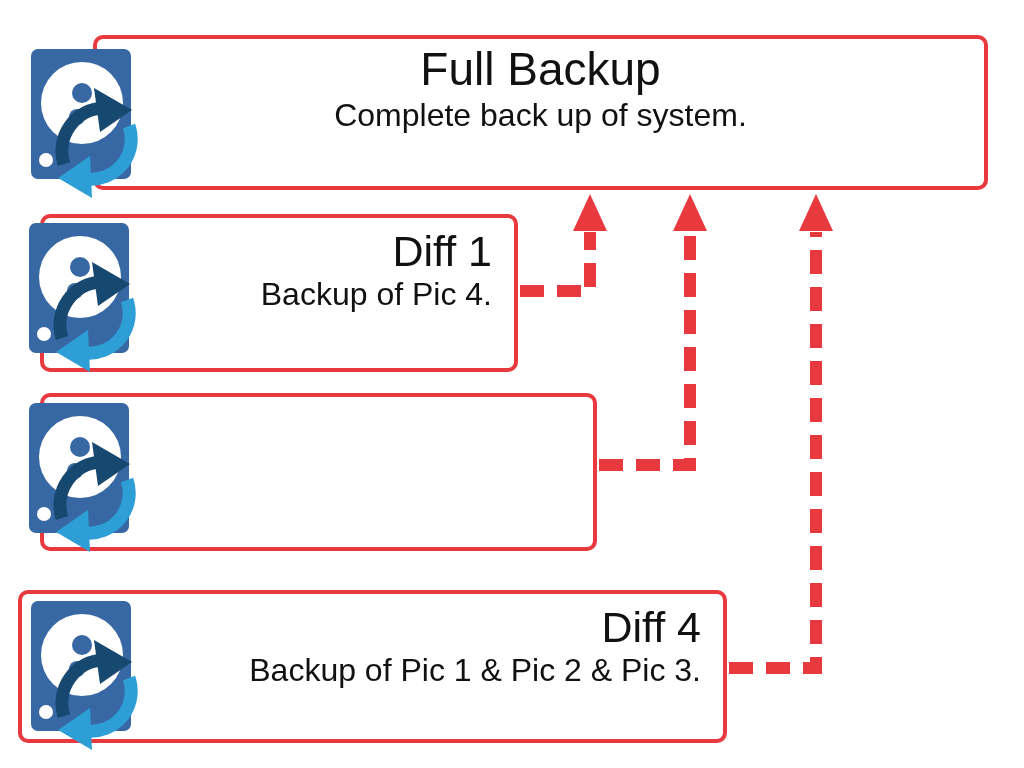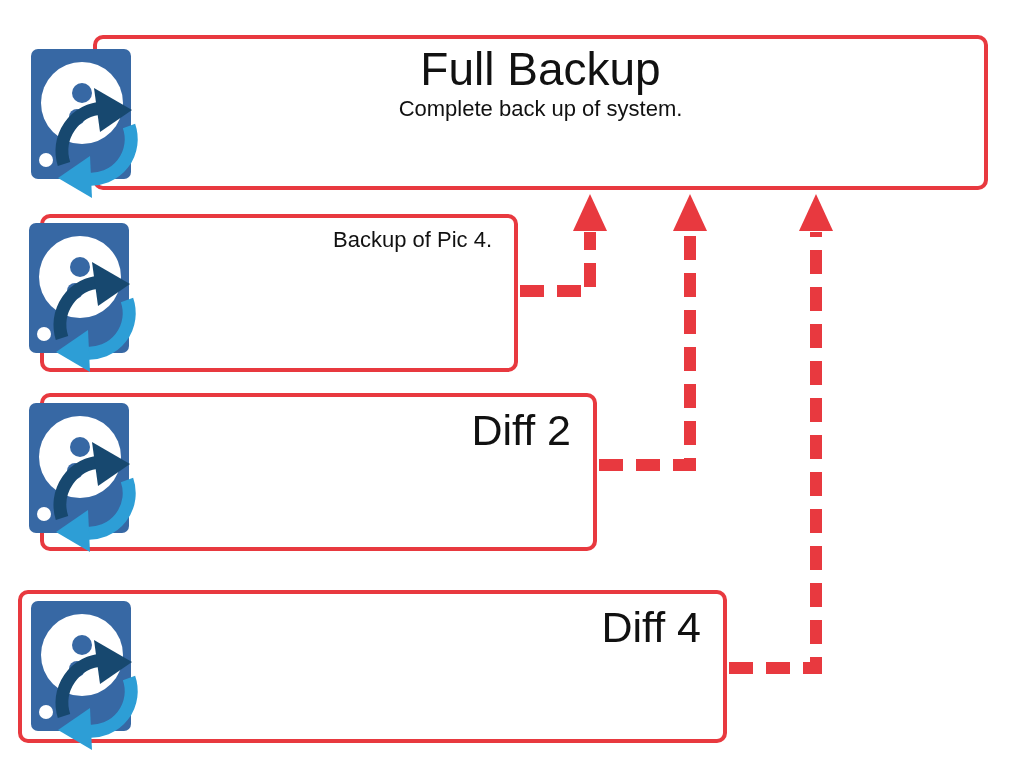--- a/index.html
+++ b/index.html
@@ -33,21 +33,21 @@
   .box-diff2 .box-text,
   .box-diff3 .box-text { text-align: right; padding: 9px 22px 0 0; }
   .box-title {
     font-size: 46px;
     line-height: 1.12;
     color: var(--text, #111111);
     white-space: nowrap;
   }
   .box-diff1 .box-title, .box-diff2 .box-title, .box-diff3 .box-title { font-size: 43px; }
   .box-subtitle {
-    font-size: 22px;
+    font-size: 32px;
     line-height: 1.22;
     color: var(--text, #111111);
     white-space: nowrap;
   }
   .icon {
     position: absolute;
     width: 120px;
     height: 155px;
     pointer-events: none;
   }
@@ -101,33 +101,34 @@
 
   <div class="box box-full">
     <div class="box-text">
       <div class="box-title">Full Backup</div>
       <div class="box-subtitle">Complete back up of system.</div>
     </div>
   </div>
 
   <div class="box box-diff1">
     <div class="box-text">
+      <div class="box-title">Diff 1</div>
       <div class="box-subtitle">Backup of Pic 4.</div>
     </div>
   </div>
 
   <div class="box box-diff2">
     <div class="box-text">
-      <div class="box-title">Diff 2</div>
     </div>
   </div>
 
   <div class="box box-diff3">
     <div class="box-text">
       <div class="box-title">Diff 4</div>
+      <div class="box-subtitle">Backup of Pic 1 &amp; Pic 2 &amp; Pic 3.</div>
     </div>
   </div>
 
   <svg class="icon icon-1" viewBox="0 0 120 155">
       <use href="#disk-icon"></use>
     </svg>
   <svg class="icon icon-2" viewBox="0 0 120 155">
       <use href="#disk-icon"></use>
     </svg>
   <svg class="icon icon-3" viewBox="0 0 120 155">

